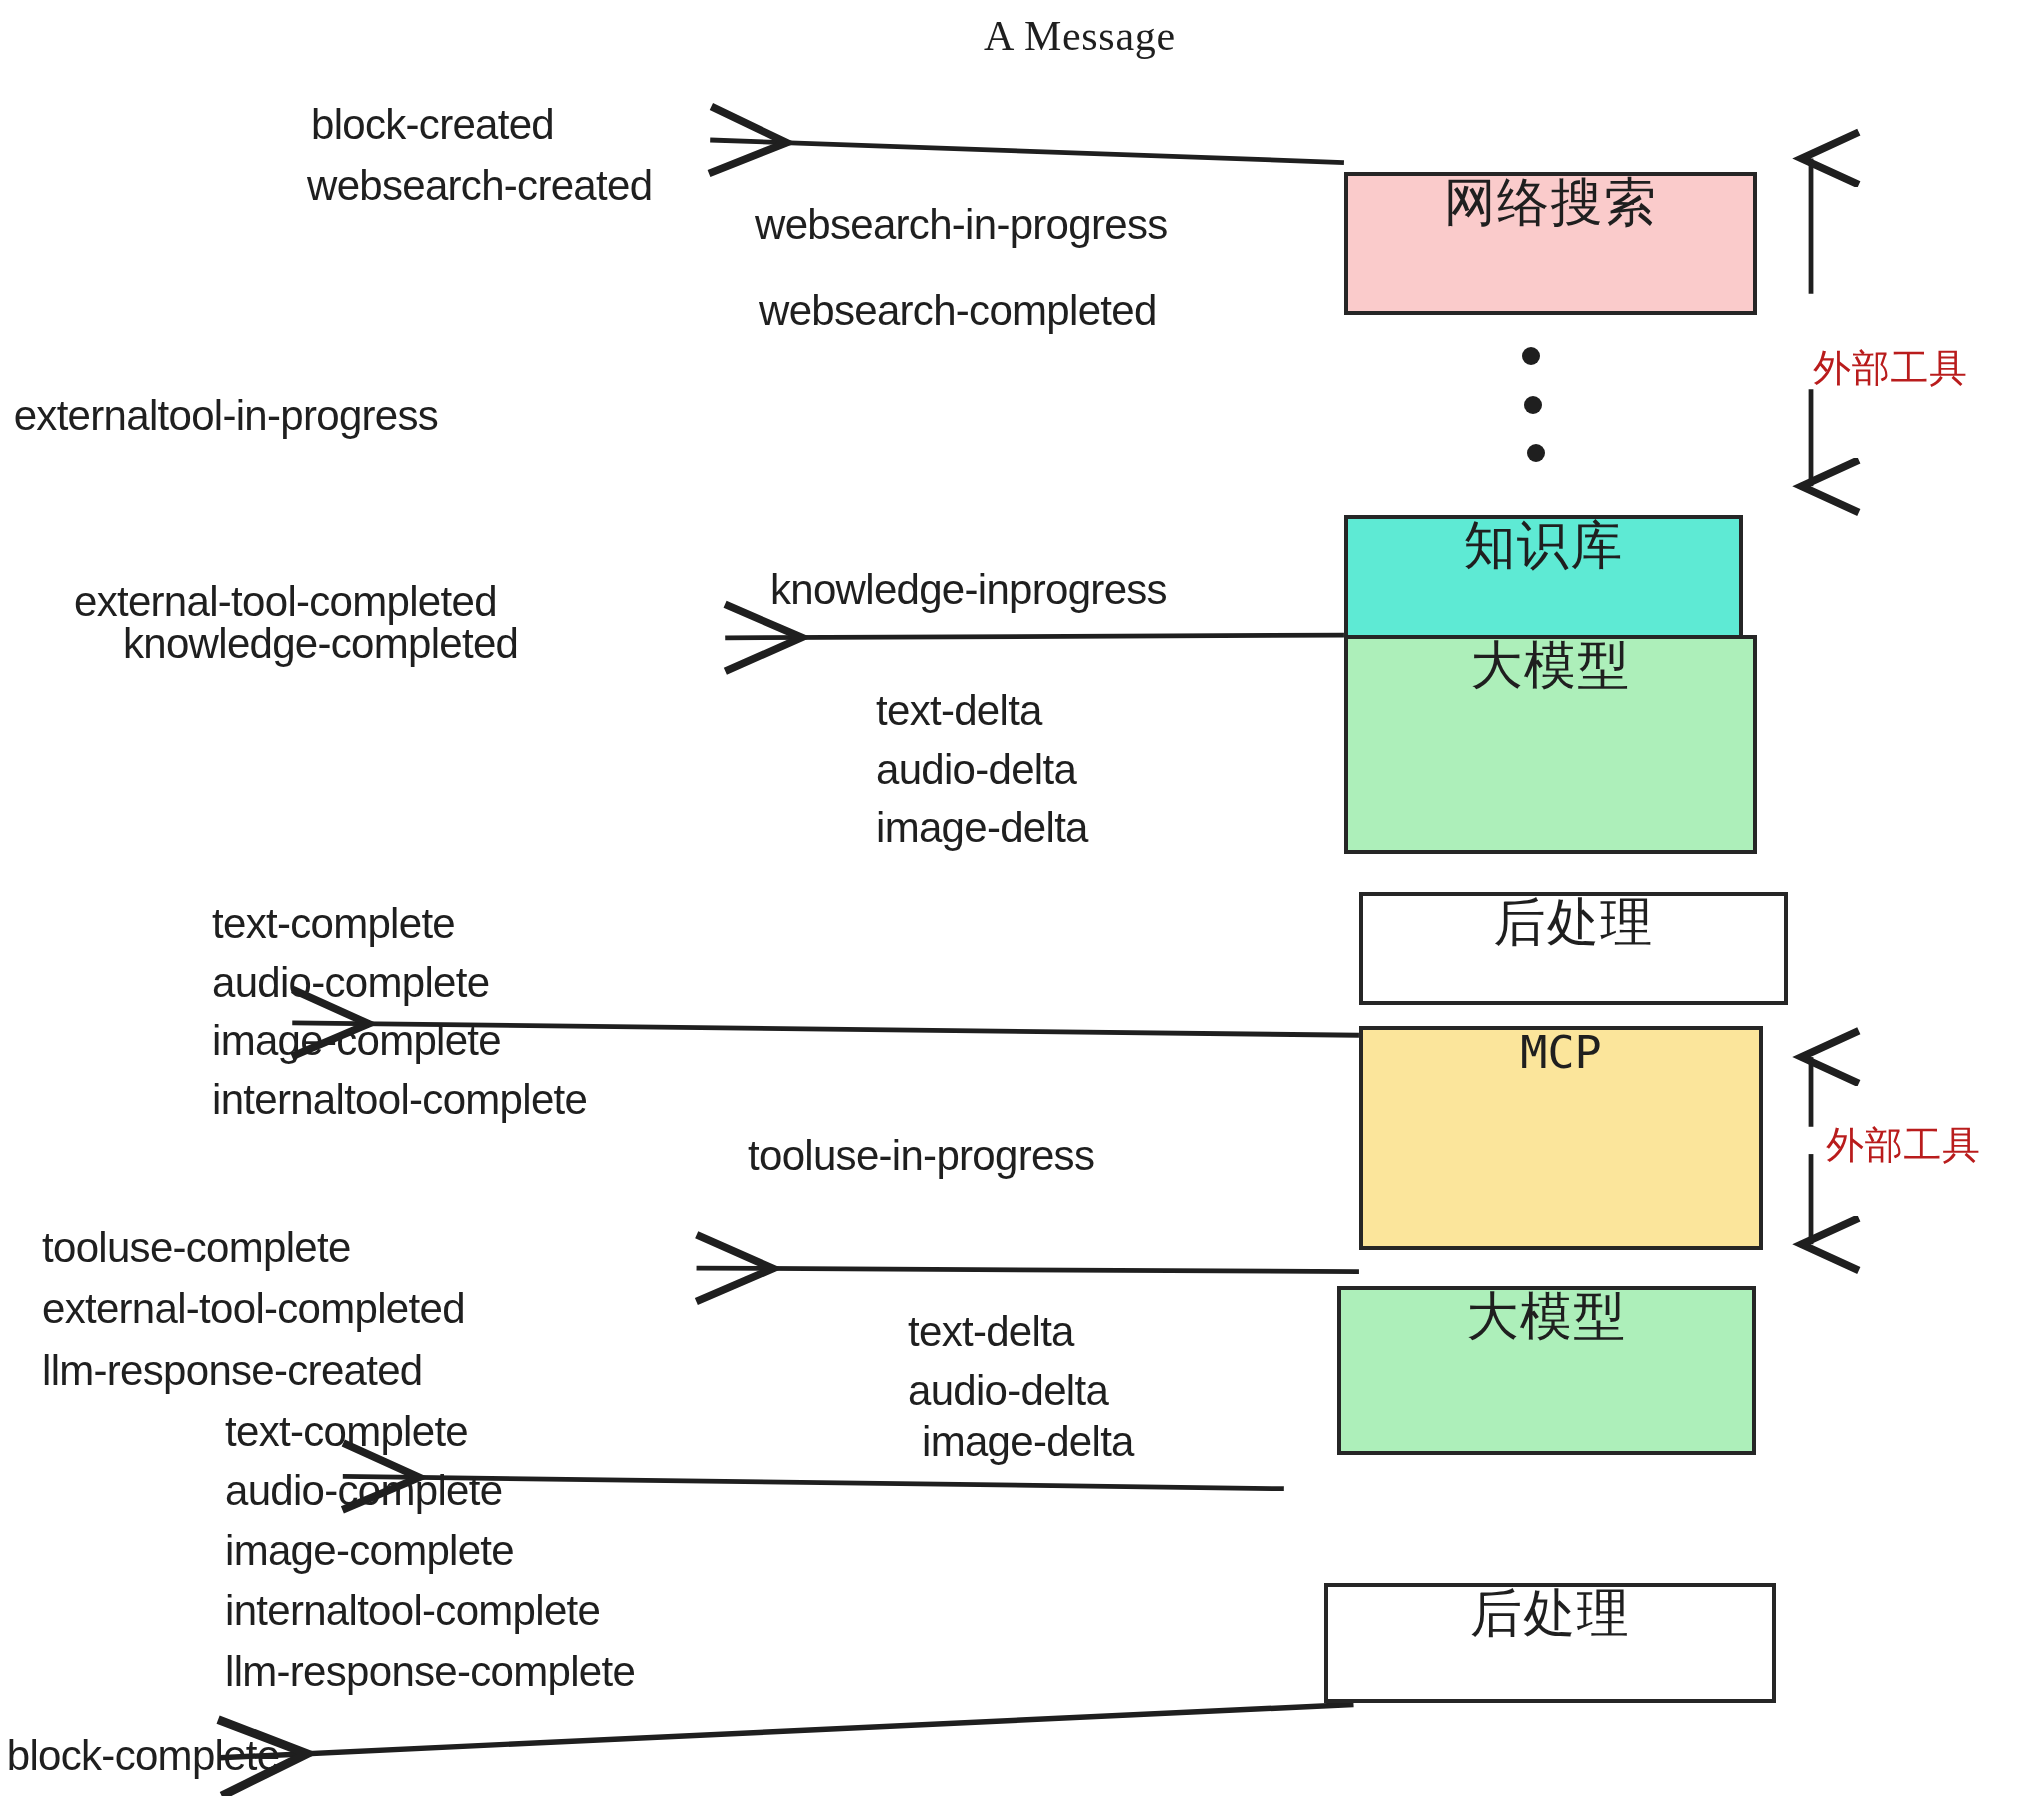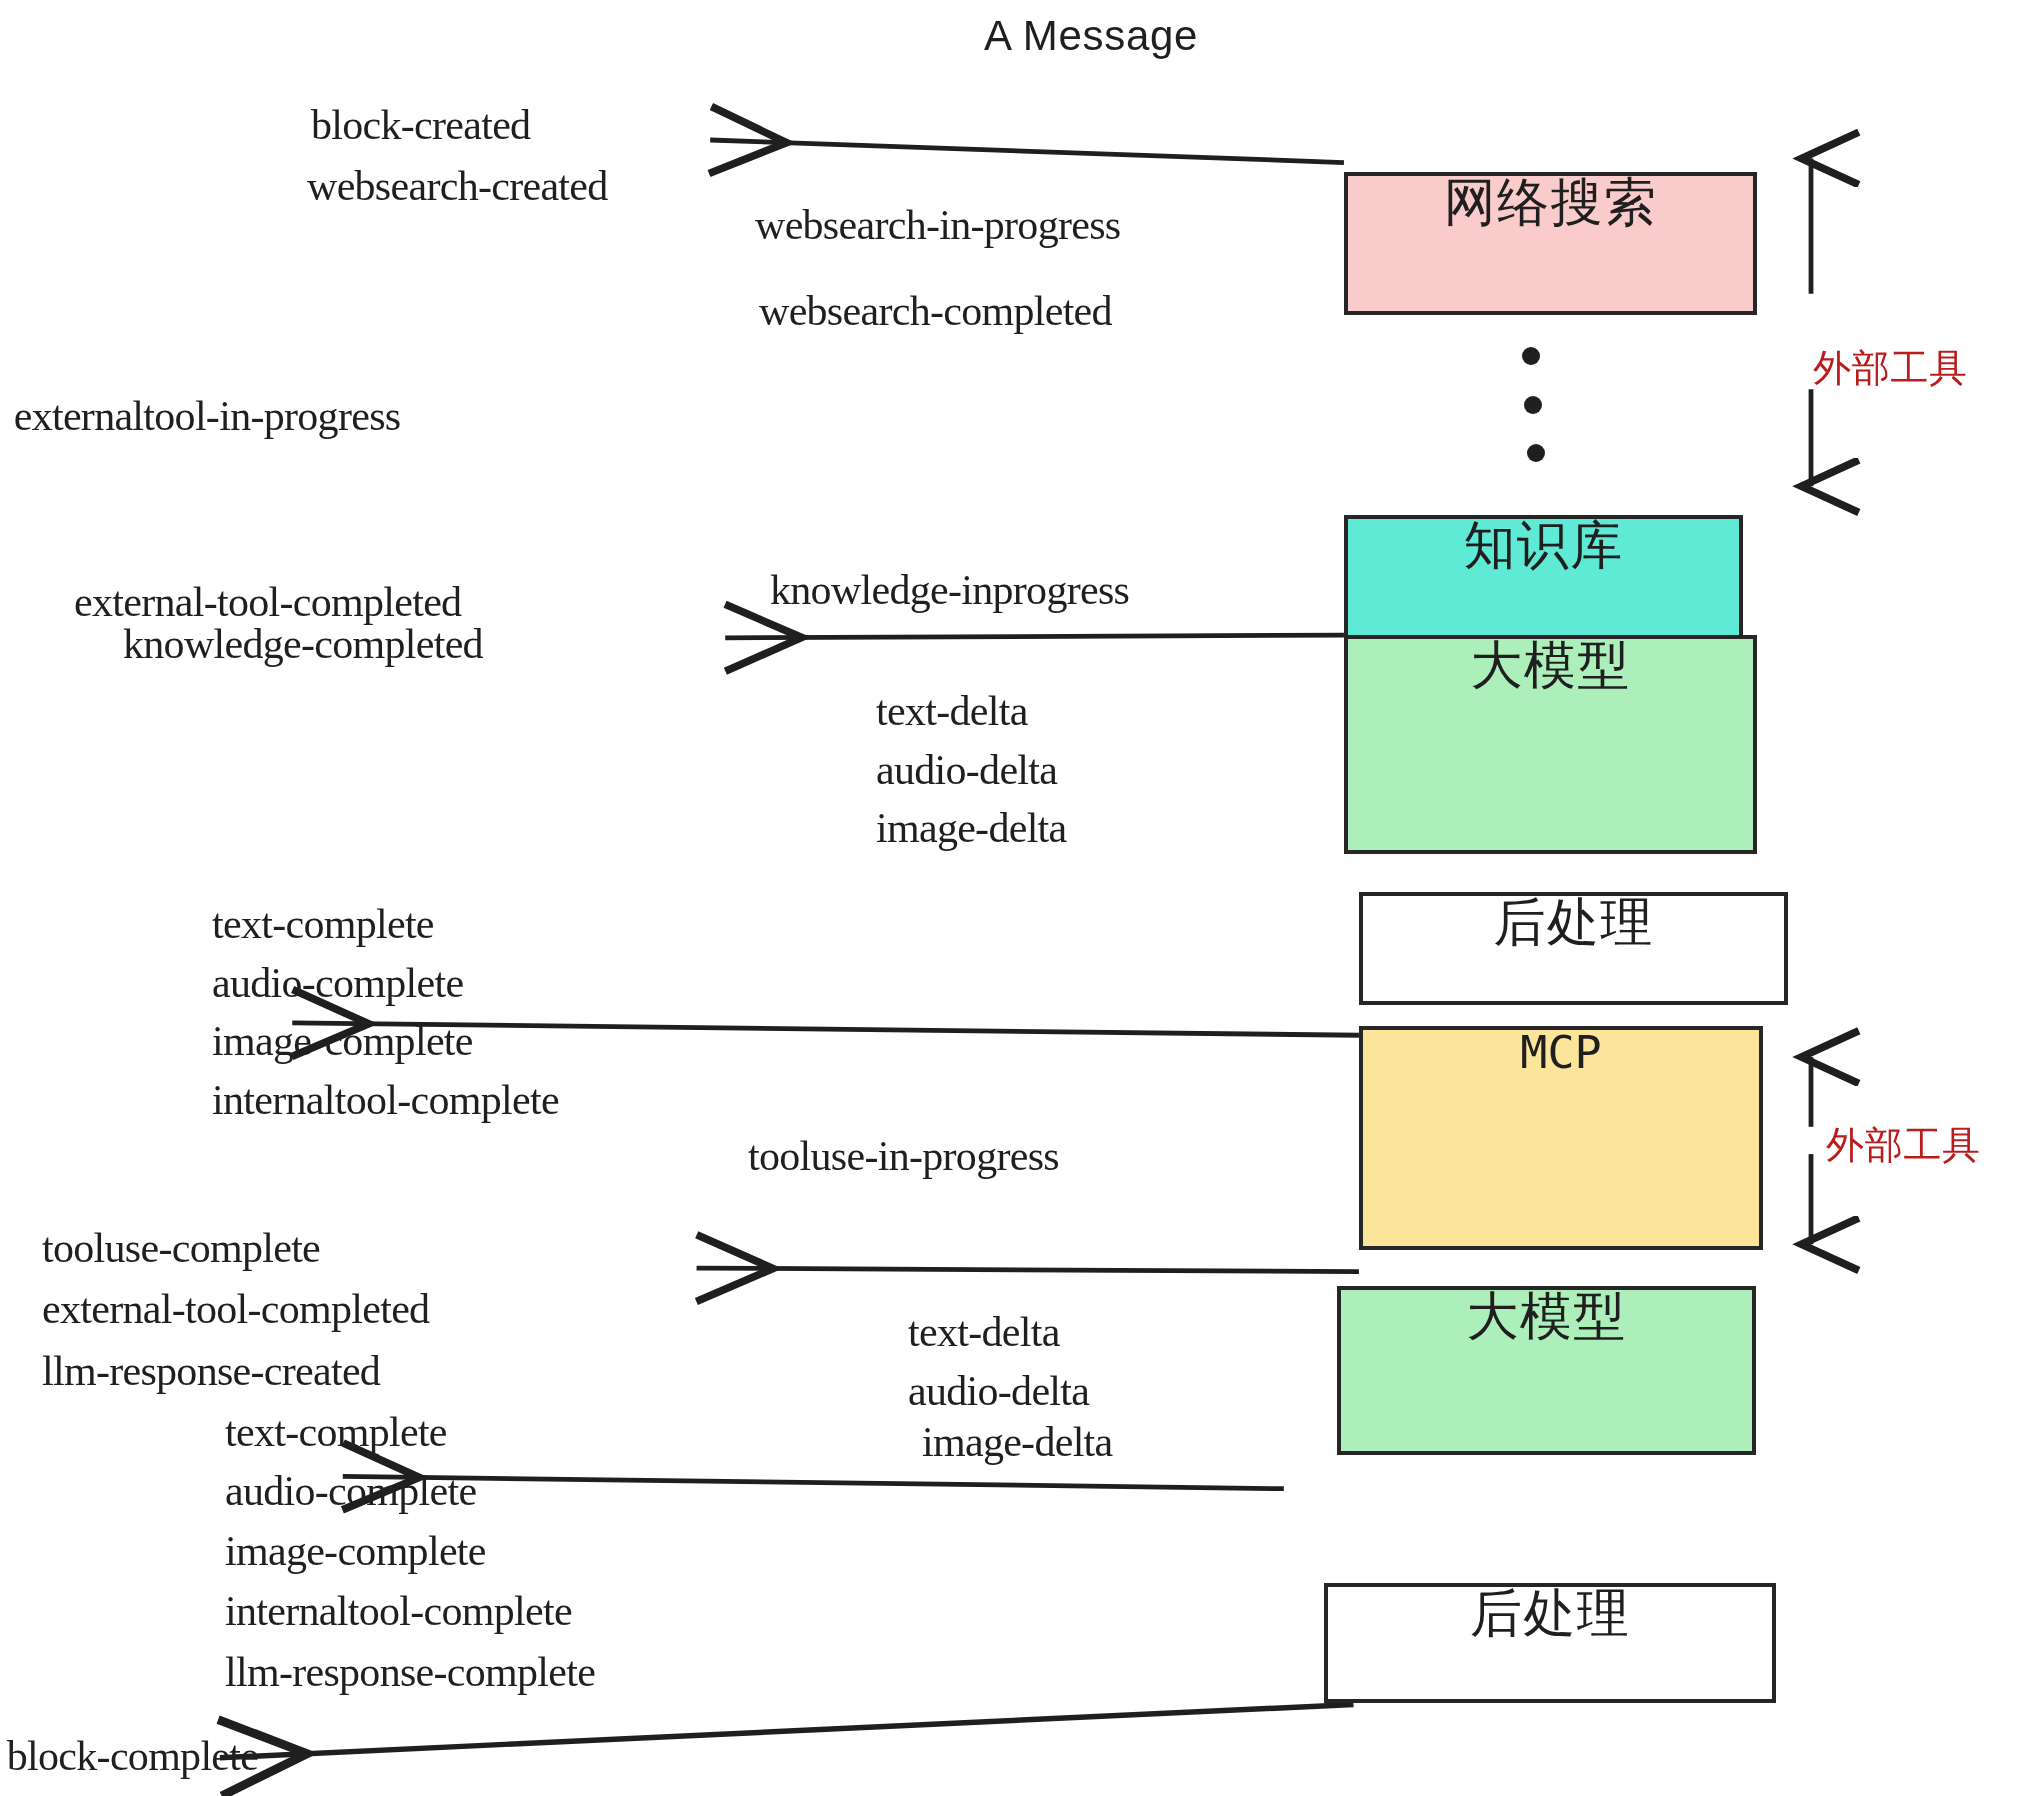--- a/index.html
+++ b/index.html
@@ -6,30 +6,30 @@
   #stage{
     position:relative;
     width:2035px;
     height:1796px;
     background:#ffffff;
     font-family:"DejaVu Sans Mono", monospace;
     overflow:hidden;
   }
   .evt{
     position:absolute;
-    font-family:Liberation Serif, serif;
+    font-family:Liberation Sans, sans-serif;
     font-size:42px;
     line-height:1;
     color:#1f1f1f;
     white-space:nowrap;
     letter-spacing:-0.7px;
   }
   .title{
     position:absolute;
-    font-family:Liberation Sans, sans-serif;
+    font-family:Liberation Serif, serif;
     font-size:42px;
     color:#1f1f1f;
     white-space:nowrap;
     letter-spacing:0.7px;
   }
   .node{
     position:absolute;
     box-sizing:border-box;
     border:4.1px solid #262626;
     display:flex;

